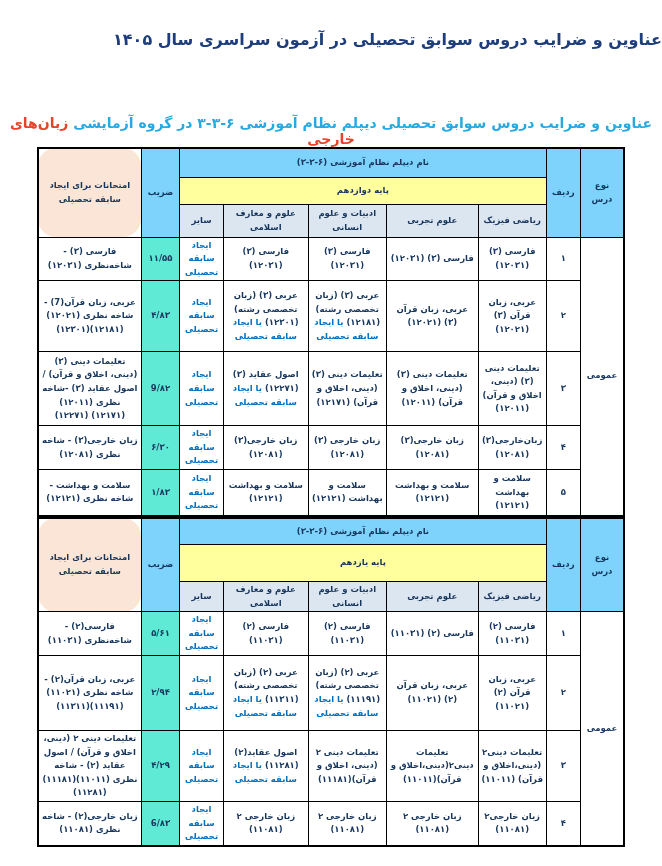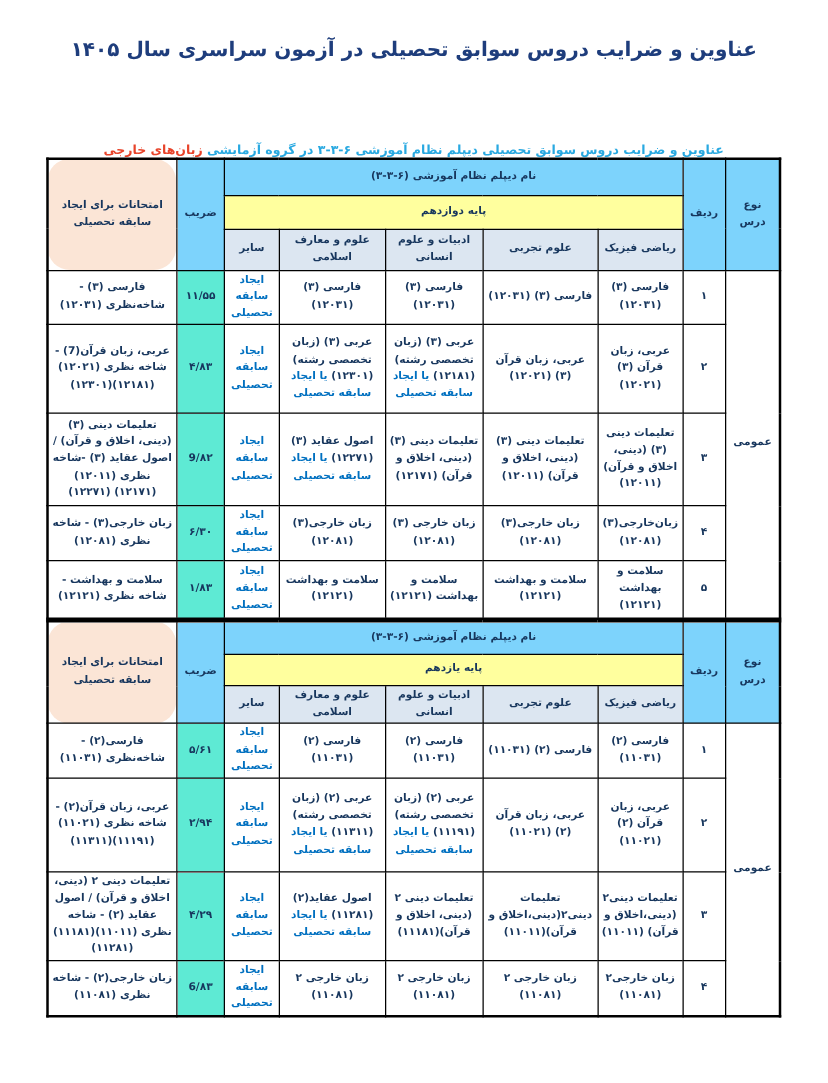--- a/index.html
+++ b/index.html
@@ -3,26 +3,26 @@
 <meta charset="utf-8">
 <style>
   html,body{margin:0;padding:0;}
   body{
     width:662px;height:866px;background:#ffffff;
     font-family:"DejaVu Sans","Liberation Sans",sans-serif;
     direction:rtl;
   }
   .page{width:662px;height:866px;overflow:hidden;}
   .doc-title{
-    margin:0;padding-top:30px;text-align:center;
+    margin:0;padding-top:30px;text-align:right;
     font-size:16px;font-weight:bold;color:#1e3d7c;
   }
   .subtitle{
     margin-top:66px;text-align:center;
-    font-size:10px;font-weight:bold;color:#29a9e1;
+    font-size:14px;font-weight:bold;color:#29a9e1;
   }
   .subtitle .hl{color:#e8432a;}
   table.grid{
     width:588px;margin:0 auto;border-collapse:collapse;
     border:2px solid #000;table-layout:fixed;
   }
   .t1{margin-top:13px;}
   .t2{margin-top:12px;}
   .grid th,.grid td{
     border:1px solid #000;
@@ -149,21 +149,21 @@
         <col style="width:102px">
     </colgroup>
     <thead>
       <tr style="height:27px">
         <th class="bluehead" rowspan="3">نوع درس</th>
         <th class="bluehead" rowspan="3">ردیف</th>
         <th class="bluehead" colspan="5">نام دیپلم نظام آموزشی (۶-۳-۳)</th>
         <th class="bluehead" rowspan="3">ضریب</th>
         <th class="pinkhead" rowspan="3">امتحانات برای ایجاد سابقه تحصیلی</th>
       </tr>
-      <tr style="height:25px">
+      <tr style="height:37px">
         <th class="yellow" colspan="5">پایه یازدهم</th>
       </tr>
       <tr style="height:26px">
         <th class="subhead">ریاضی فیزیک</th>
         <th class="subhead">علوم تجربی</th>
         <th class="subhead">ادبیات و علوم انسانی</th>
         <th class="subhead">علوم و معارف اسلامی</th>
         <th class="subhead">سایر</th>
       </tr>
     </thead>

